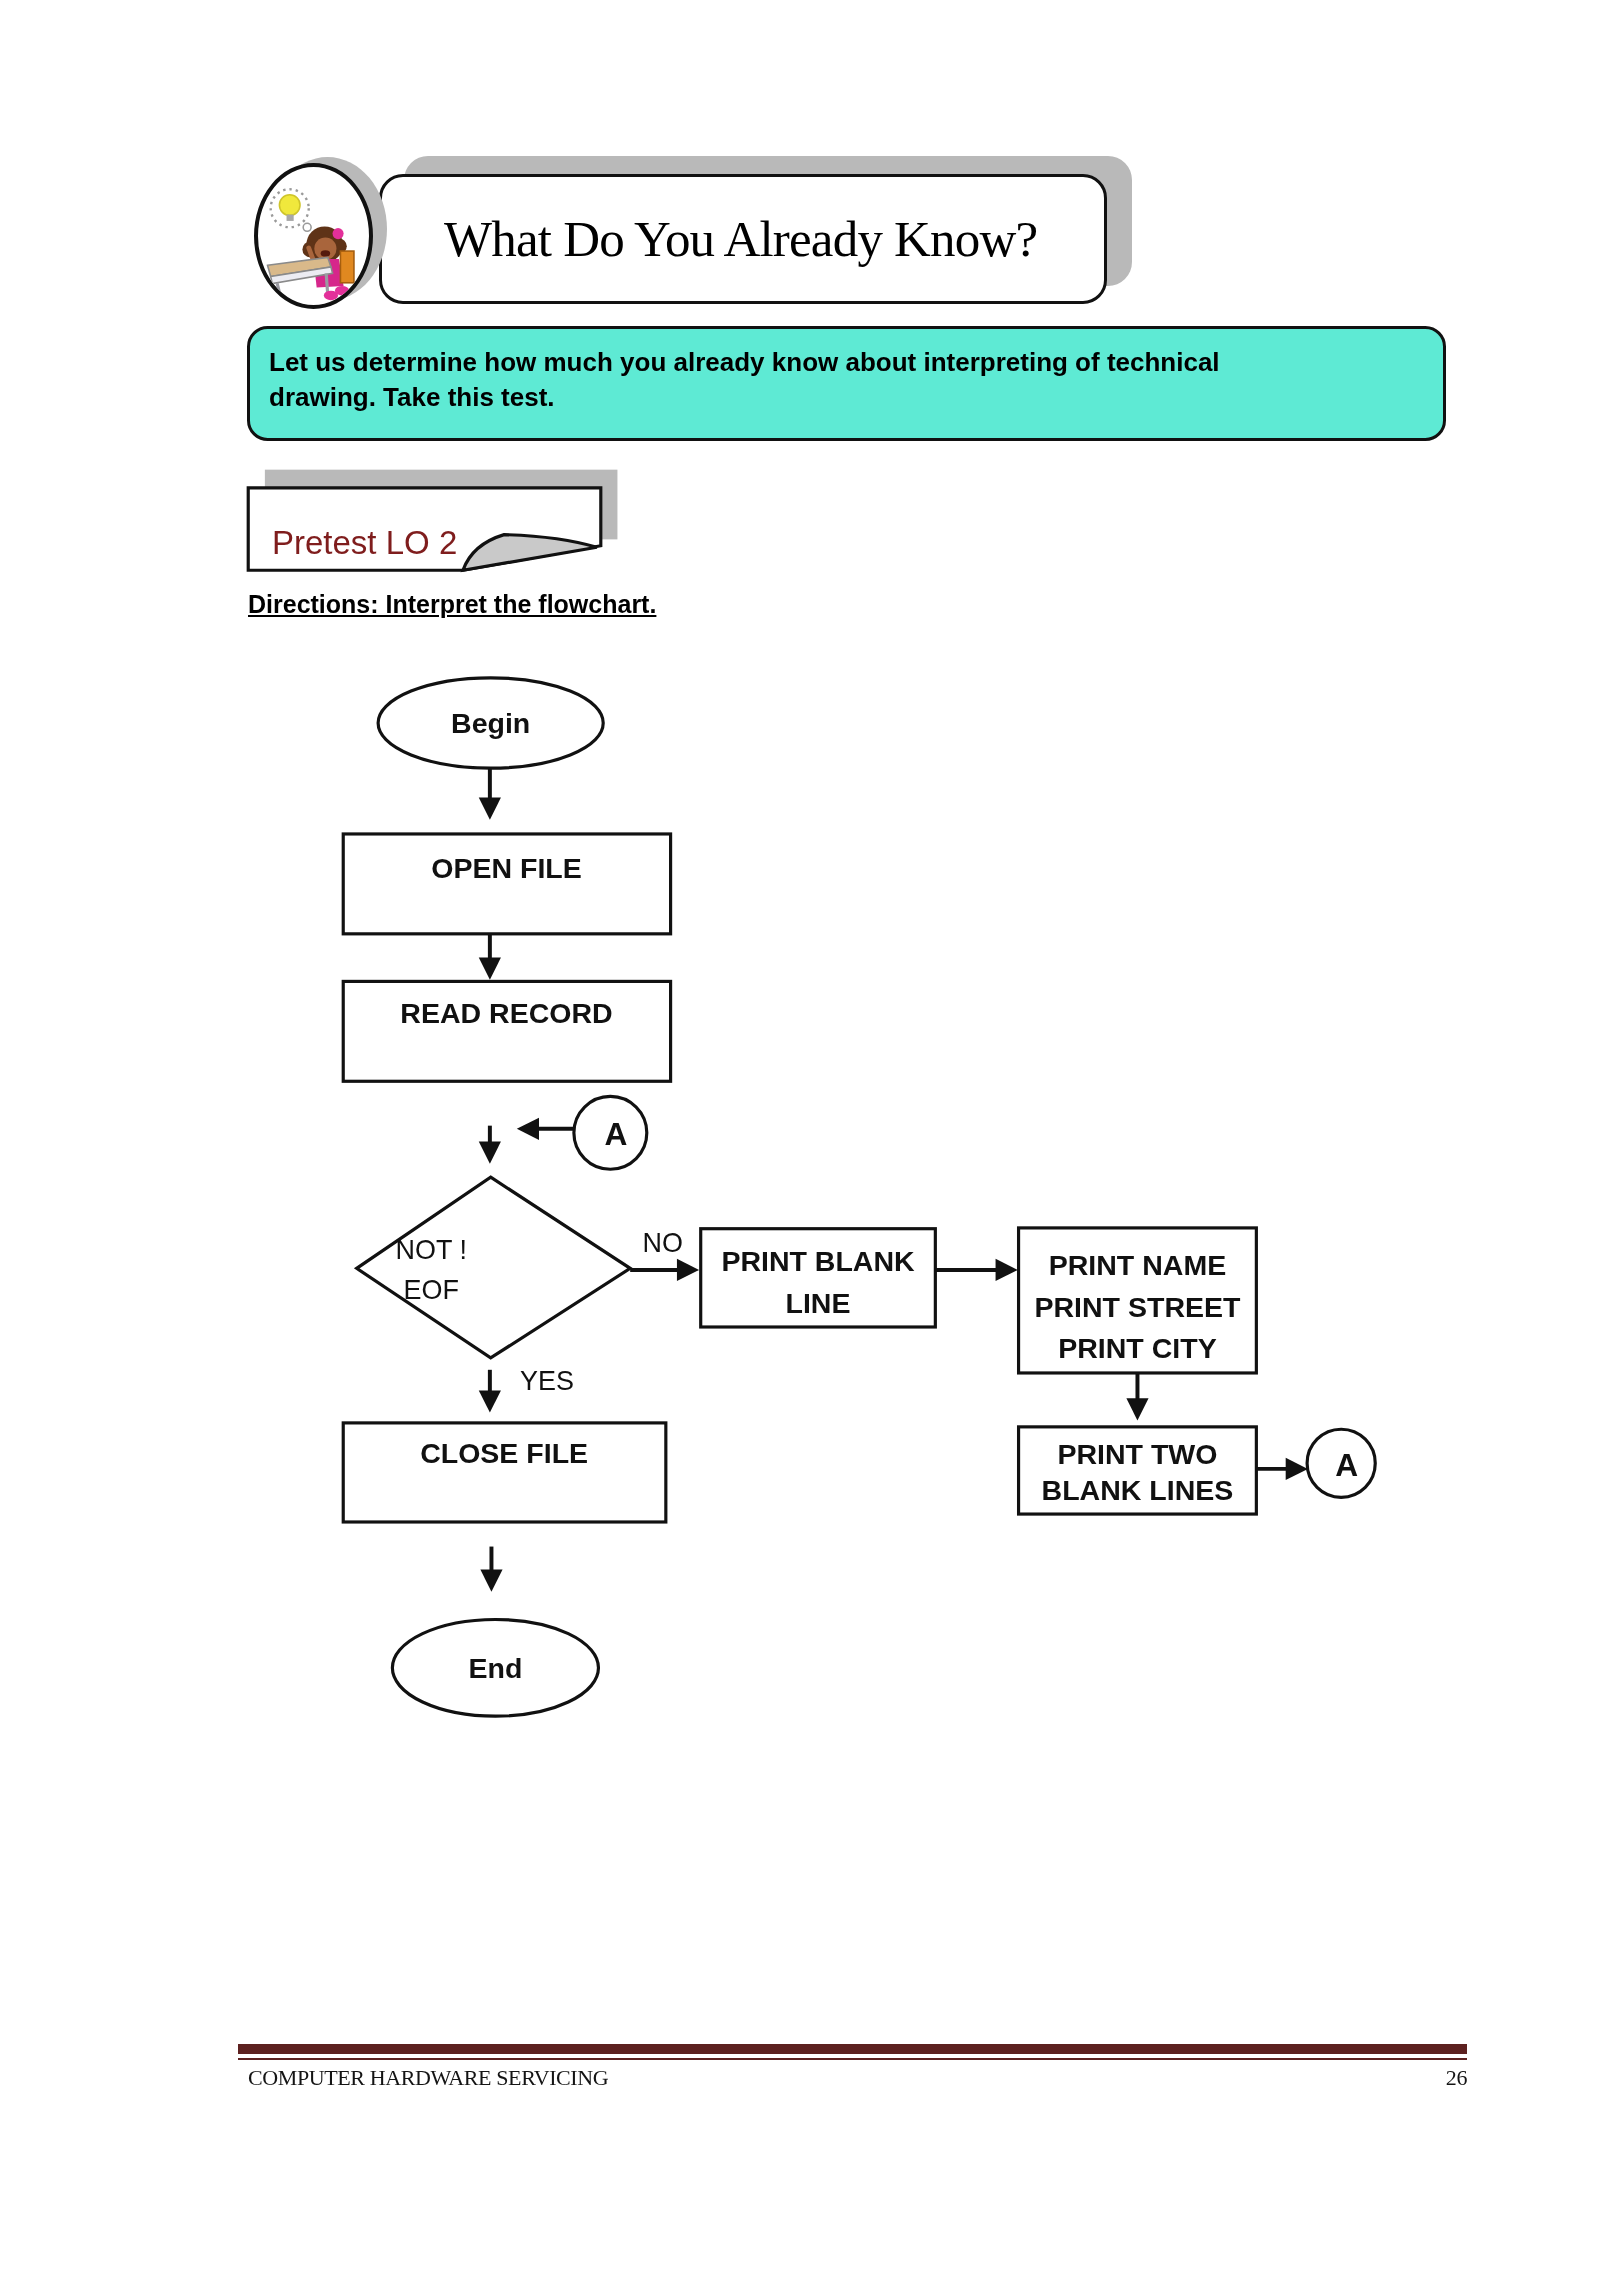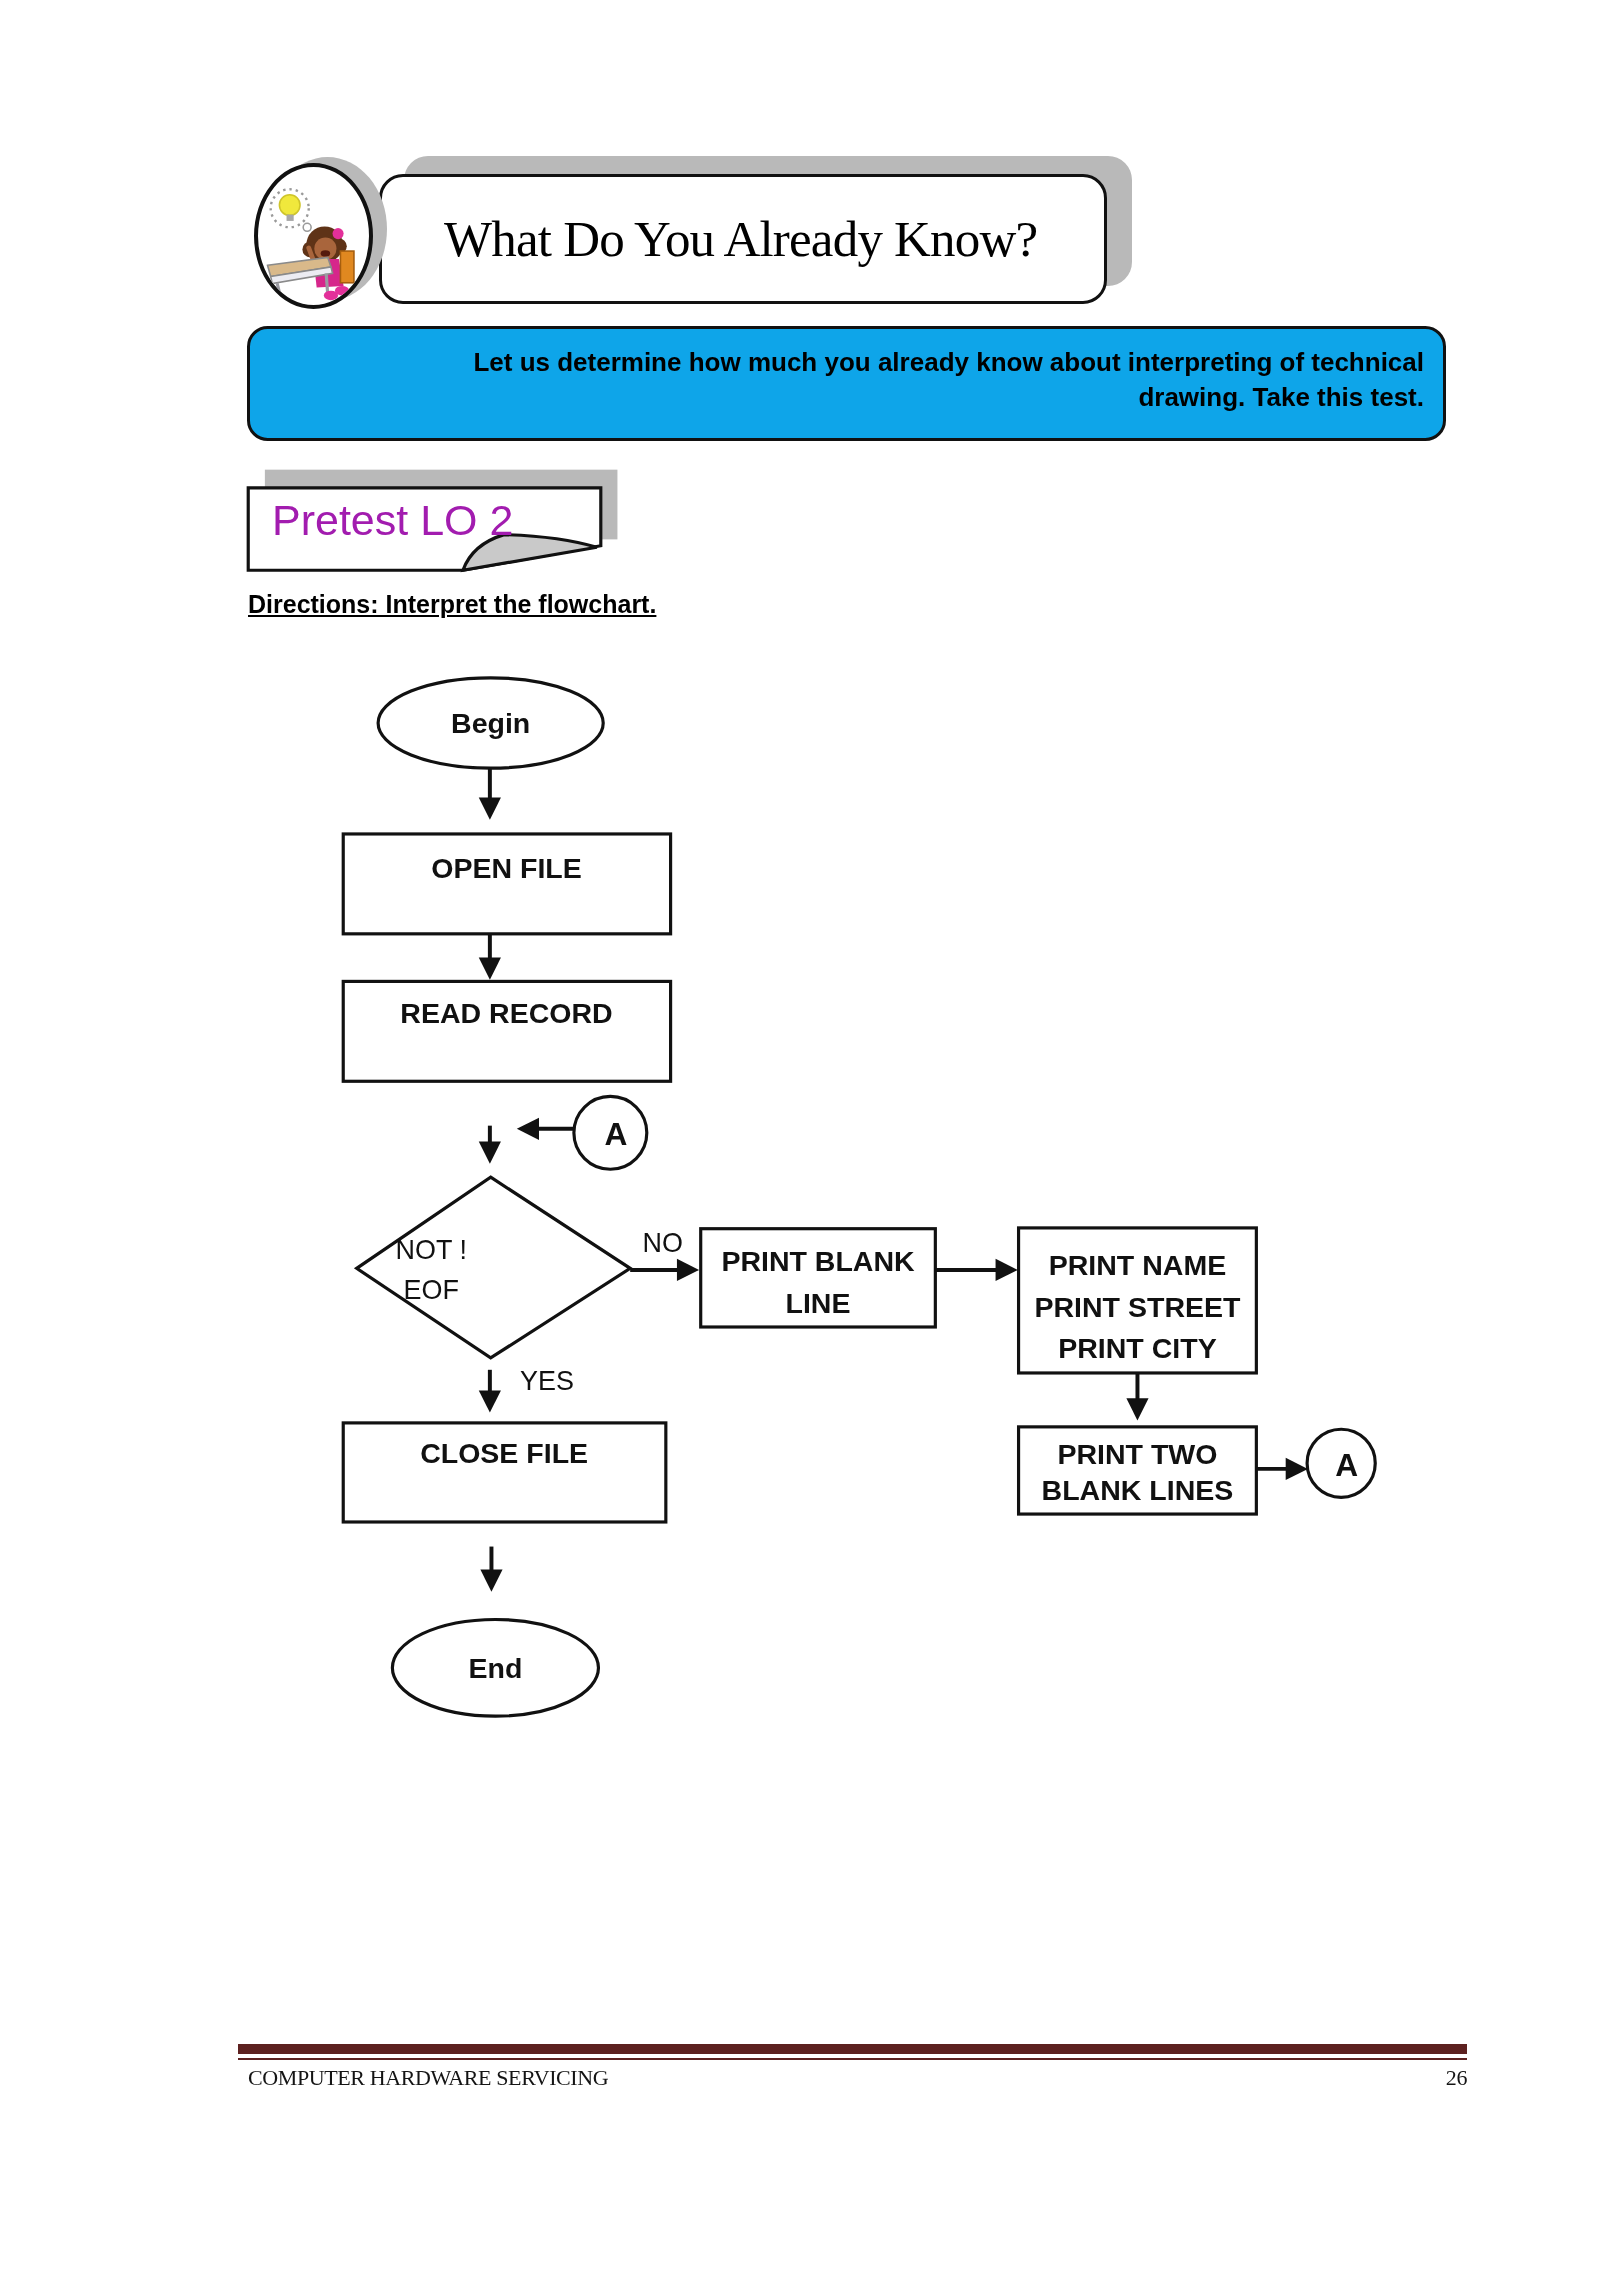--- a/index.html
+++ b/index.html
@@ -10,27 +10,27 @@
   
   .title-shadow{left:404px;top:156px;width:728px;height:130px;background:#b9b9b9;border-radius:24px;}
   .title-box{left:379px;top:174px;width:728px;height:130px;background:#fff;border:3.2px solid #111;
              border-radius:24px;display:flex;align-items:center;box-sizing:border-box;padding-left:62px;}
   .title-text{font-family:"Liberation Serif",serif;font-size:51px;letter-spacing:-0.8px;color:#000;}
   .icon-shadow{left:268px;top:157px;width:119px;height:144px;background:#b9b9b9;border-radius:50%;}
   .icon-circle{left:254px;top:163px;width:119px;height:146px;background:#fff;border:4px solid #111;
                border-radius:50%;box-sizing:border-box;overflow:hidden;}
 
   
-  .intro-box{left:247px;top:326px;width:1199px;height:115px;background:#0ea5e9;border:3.2px solid #111;
-             border-radius:20.6px;box-sizing:border-box;padding:16px 19px 0 19px;text-align:right;}
+  .intro-box{left:247px;top:326px;width:1199px;height:115px;background:#5eead4;border:3.2px solid #111;
+             border-radius:20.6px;box-sizing:border-box;padding:16px 19px 0 19px;}
   .intro-text{font-size:26px;font-weight:bold;line-height:35px;white-space:pre-line;color:#000;}
 
   
   .pretest-svg{left:230px;top:460px;}
-  .pretest-label{left:272px;top:496px;font-size:43px;color:#a21caf;}
+  .pretest-label{left:272px;top:524px;font-size:33px;color:#7f1d1d;}
 
   .directions{left:248px;top:590px;font-size:25px;font-weight:bold;color:#000;text-decoration:underline;}
 
   
   .flow-svg{left:301px;top:658px;}
   .flow-svg text{font-family:"Liberation Sans",sans-serif;fill:#111;}
   .flow-bold{font-weight:bold;font-size:36px;}
   .flow-reg{font-size:34px;}
   .flow-conn{font-weight:bold;font-size:40px;}
   .shape{fill:#ffffff;stroke:#111;stroke-width:4;}

